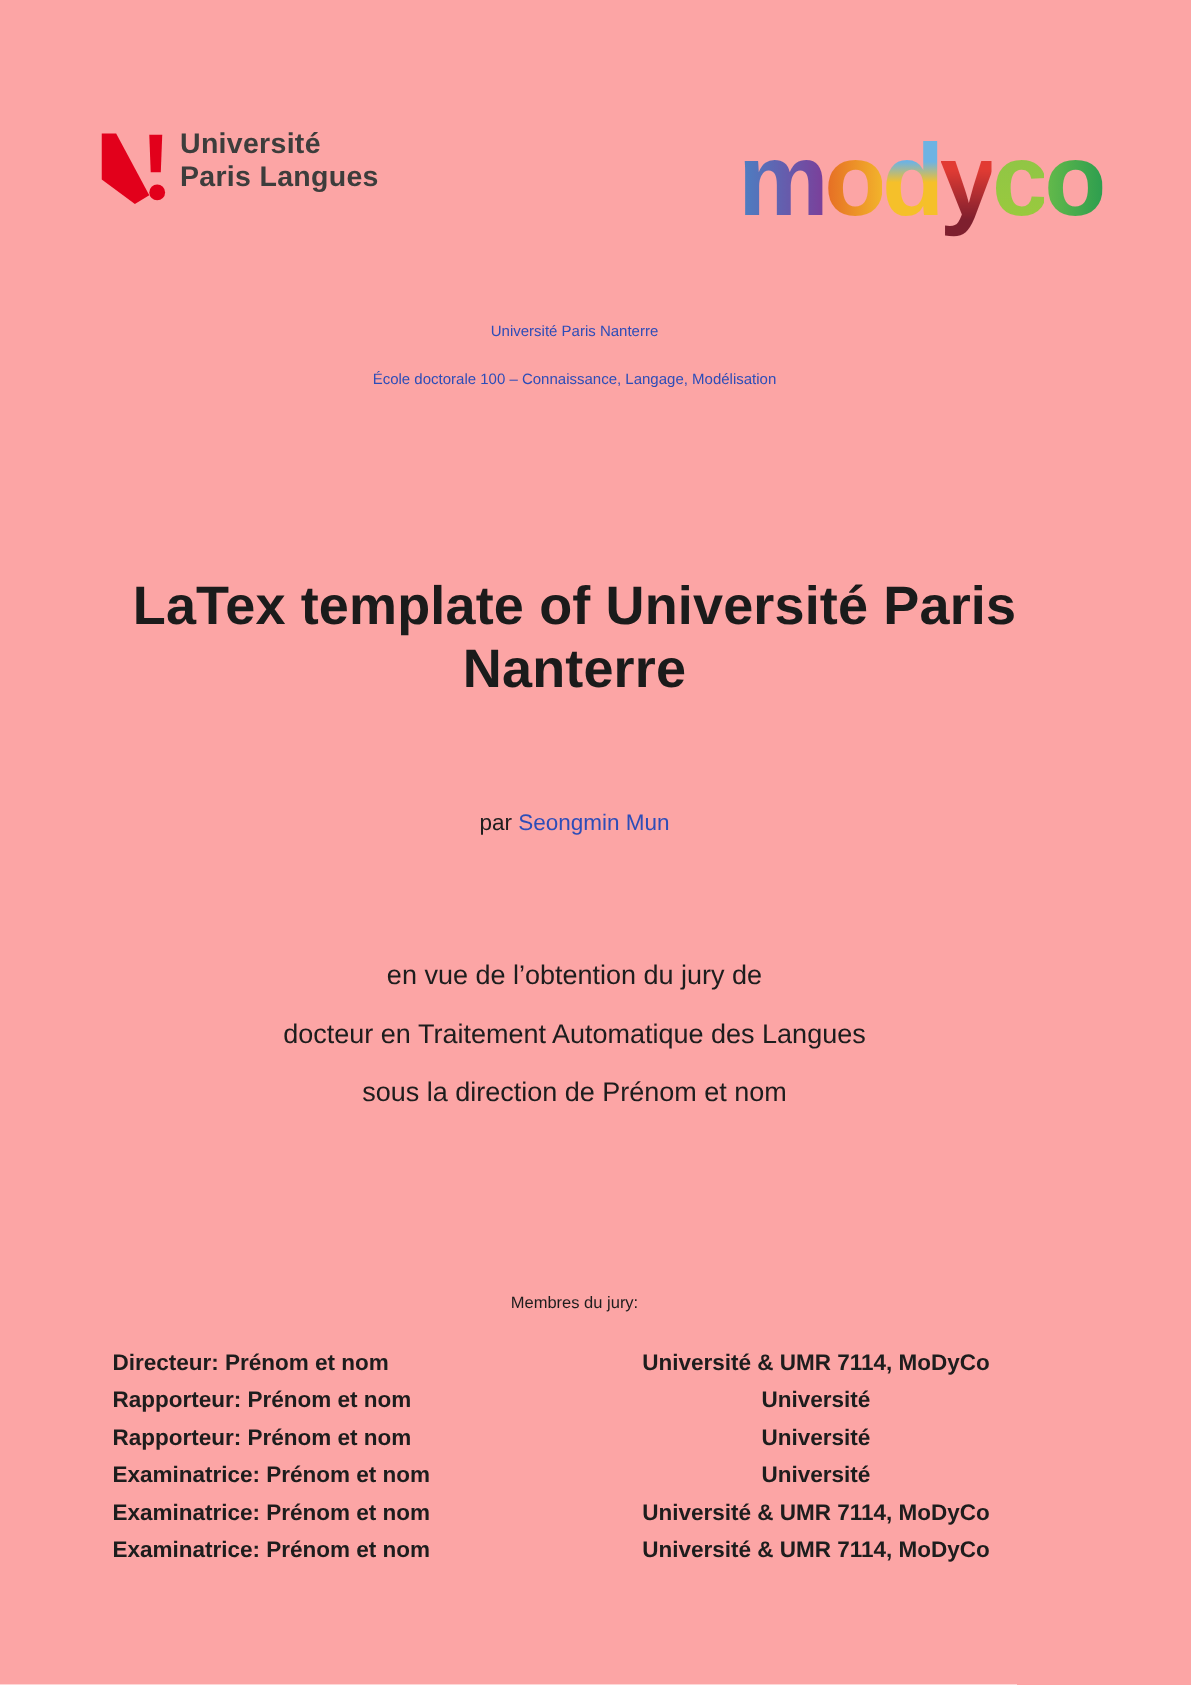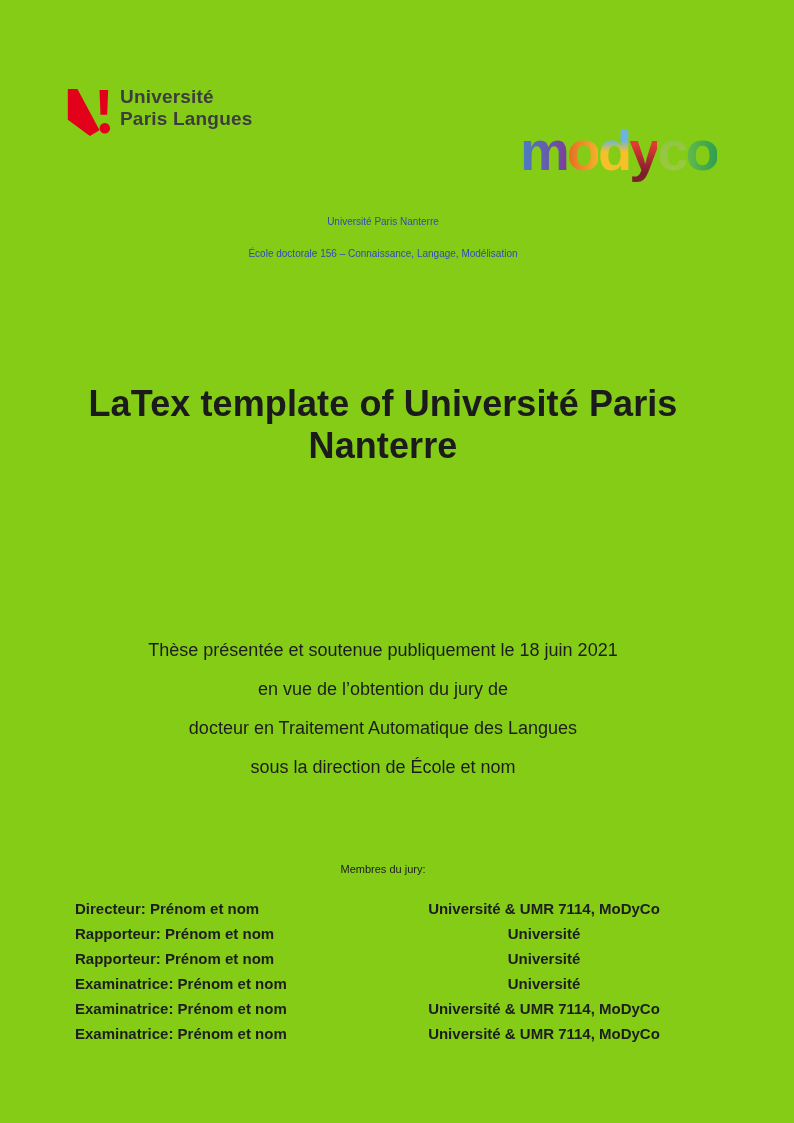--- a/index.html
+++ b/index.html
@@ -3,21 +3,21 @@
 <meta charset="utf-8">
 <style>
   * { margin: 0; padding: 0; box-sizing: border-box; }
   html, body { background: #ffffff; }
   body { font-family: "Liberation Sans", "DejaVu Sans", sans-serif; }
 
   .page {
     position: relative;
     width: 794px;
     height: 1123px;
-    background: #84cc16;
+    background: #fca5a5;
     overflow: hidden;
     margin: 0 auto;
   }
 
   
   .upn-logo { position: absolute; top: 84px; left: 64px; display: flex; }
   .upn-mark { width: 48px; height: 54px; }
   .upn-wordmark {
     margin-left: 8px;
     margin-top: 2px;
@@ -25,28 +25,27 @@
     font-weight: bold;
     line-height: 22px;
     color: #3d3d3c;
     letter-spacing: 0.2px;
   }
 
   
   .modyco-logo {
     position: absolute;
     top: 88px;
-    left: 520px;
+    left: 492px;
     width: 220px;
-    font-size: 56px;
+    font-size: 68px;
     font-weight: bold;
     letter-spacing: -3px;
     line-height: 64px;
     white-space: nowrap;
-    margin-top: 31px;
   }
   .modyco-logo span {
     -webkit-background-clip: text;
     background-clip: text;
     color: transparent;
     -webkit-text-fill-color: transparent;
   }
   .ml-m  { background-image: linear-gradient(90deg,  #4a82c4, #7b3f9a); }
   .ml-o1 { background-image: linear-gradient(90deg,  #e56a24, #f2b32b); }
   .ml-d  { background-image: linear-gradient(180deg, #6db3e3 0%, #6db3e3 34%, #f5c02a 52%, #f5c02a 100%); }
@@ -104,31 +103,34 @@
       <div>Paris Langues</div>
     </div>
   </div>
 
   <div class="modyco-logo">
     <span class="ml-m">m</span><span class="ml-o1">o</span><span class="ml-d">d</span><span class="ml-y">y</span><span class="ml-c">c</span><span class="ml-o2">o</span>
   </div>
 
   <div class="content-col edu-lines">
     <div>Université Paris Nanterre</div>
-    <div>École doctorale 156 – Connaissance, Langage, Modélisation</div>
+    <div>École doctorale 100 – Connaissance, Langage, Modélisation</div>
   </div>
 
   <div class="content-col main-title">LaTex template of Université Paris Nanterre</div>
 
+  <div class="content-col author-line">
+    <span>par</span>
+    <span class="author-name">Seongmin Mun</span>
+  </div>
 
   <div class="content-col thesis-lines">
-    <div>Thèse présentée et soutenue publiquement le 18 juin 2021</div>
     <div>en vue de l’obtention du jury de</div>
     <div>docteur en Traitement Automatique des Langues</div>
-    <div>sous la direction de École et nom</div>
+    <div>sous la direction de Prénom et nom</div>
   </div>
 
   <div class="content-col jury-heading">Membres du jury:</div>
 
   <div class="jury-table">
     <div class="jury-row">
       <span class="jury-role">Directeur: Prénom et nom</span>
       <span class="jury-affiliation">Université &amp; UMR 7114, MoDyCo</span>
     </div>
     <div class="jury-row">

